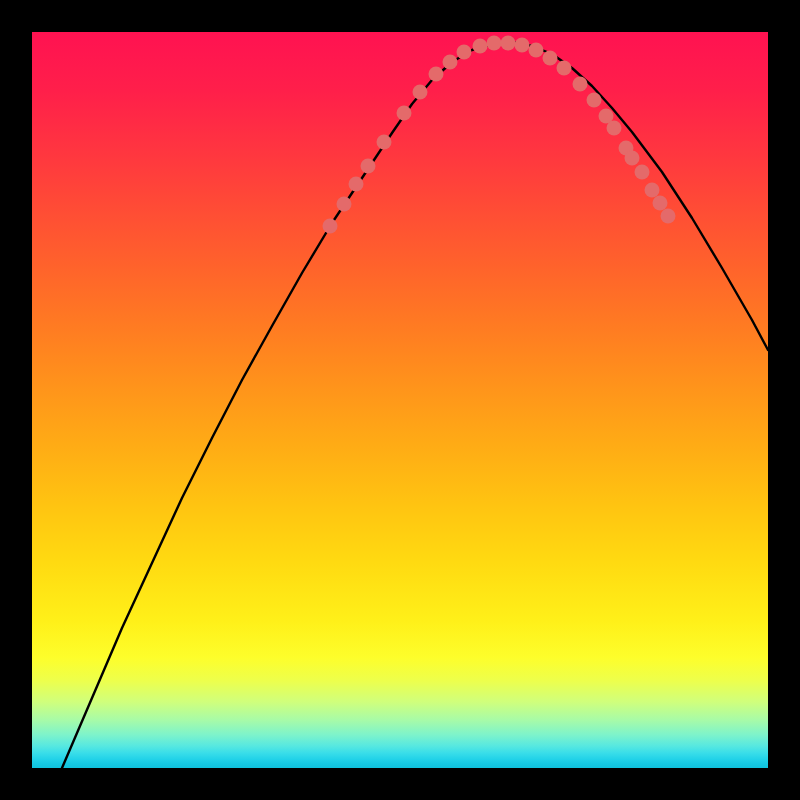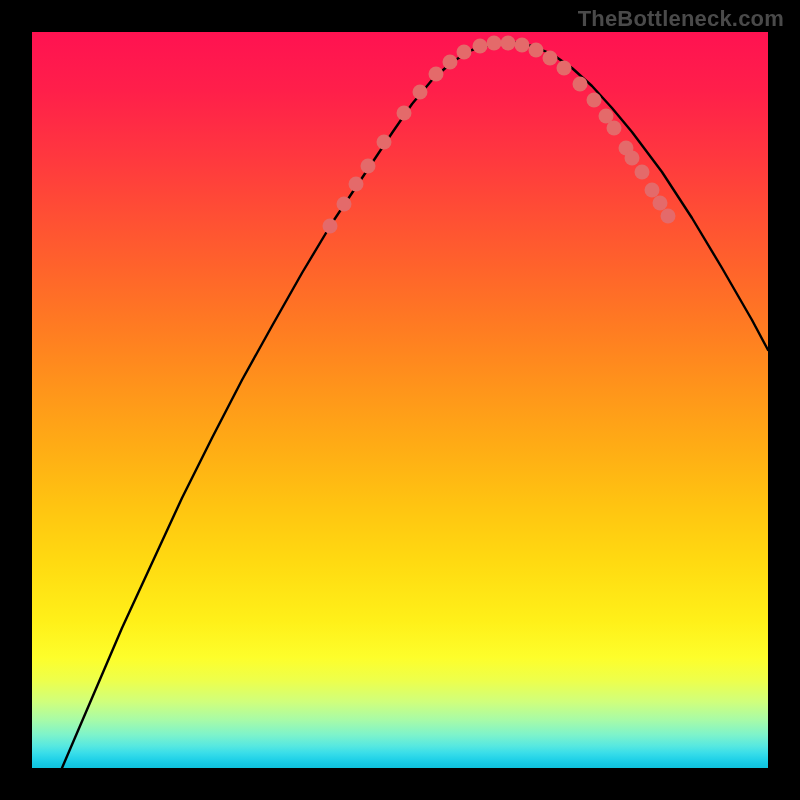--- a/index.html
+++ b/index.html
@@ -77,21 +77,20 @@
   }
   .marker {
     fill: #e46a6a;
     stroke: none;
   }
 </style>
 </head>
 <body>
 
 <div class="frame">
-  <div class="watermark">TheBottleneck.com</div>
 
   <div class="plot-area">
     <div class="gradient"></div>
     <svg class="svg-layer" viewBox="0 0 736 736" preserveAspectRatio="none">
       <path id="curve-path" class="curve" d="M30 736 L60 666 L90 596 L120 531 L150 466 L180 406 L210 348 L240 294 L270 241 L300 191 L320 161 L340 131 L360 101 L380 72 L400 48 L420 30 L440 18 L460 12 L480 10 L500 14 L520 22 L540 36 L560 54 L580 76 L600 100 L630 140 L660 186 L690 236 L720 288 L736 318"></path>
       <g id="markers-group">
           <circle cx="298" cy="194" r="7.5" class="marker"></circle>
           <circle cx="312" cy="172" r="7.5" class="marker"></circle>
           <circle cx="324" cy="152" r="7.5" class="marker"></circle>
           <circle cx="336" cy="134" r="7.5" class="marker"></circle>

